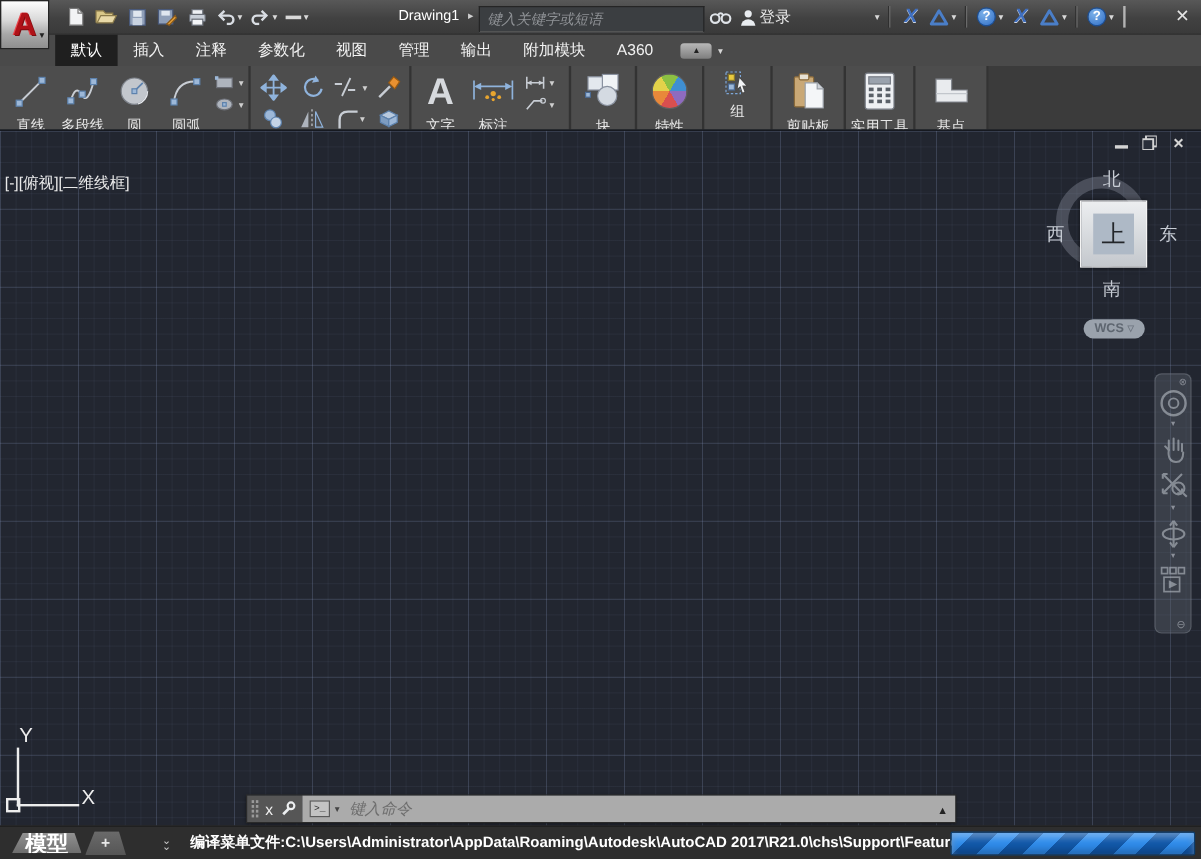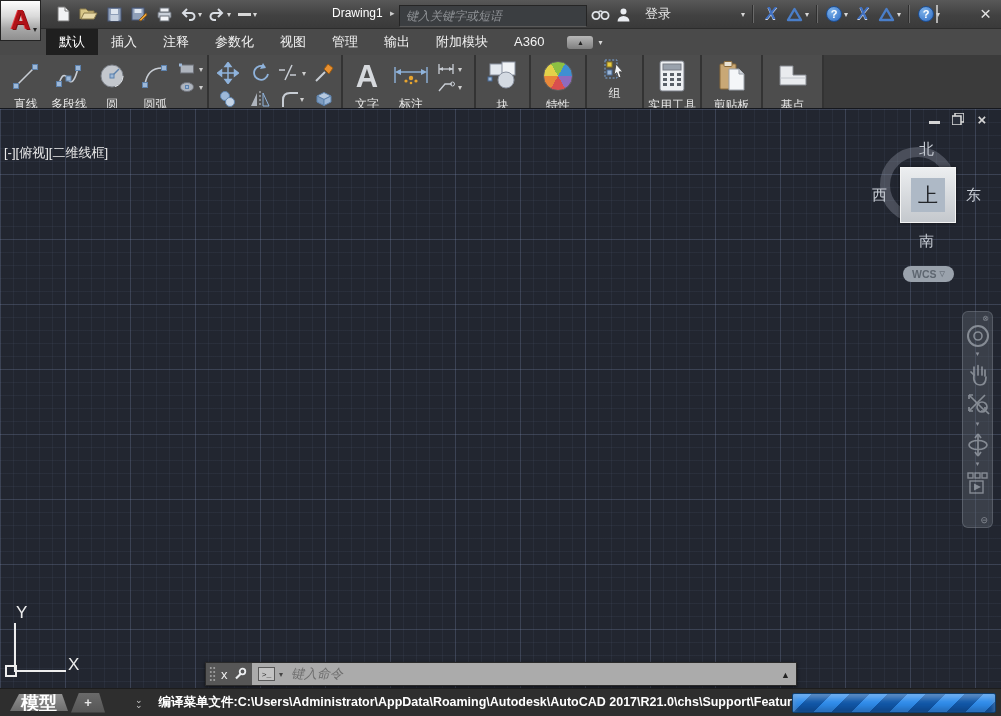--- a/index.html
+++ b/index.html
@@ -20,21 +20,21 @@
   .qat-btn { display:inline-flex; align-items:center; justify-content:center; height:22px; min-width:18px; cursor:pointer; }
   .mini-caret { font-size:8px; color:#d8d8d8; margin-left:2px; }
   .doc-title { position:absolute; left:332px; top:6px; color:#ffffff; font-size:12px; }
   .title-flyout { position:absolute; left:390px; top:8px; color:#cfcfcf; font-size:9px; }
   .search-box { position:absolute; left:399px; top:5px; width:188px; height:19px;
     background:#3b3e41; border:1px solid #252525; border-bottom-color:#5a5a5a;
     color:#9a9a9a; font-style:italic; font-size:12px; padding:10px 6px; outline:none; }
   .search-box::placeholder { color:#8f9296; font-style:italic; }
   .tb-right { position:absolute; left:591px; top:0; height:28px; display:flex; align-items:center; gap:6px; }
   .tb-group-sep { width:1px; height:18px; background:#6a6a6a; box-shadow:-1px 0 0 #2f2f2f; margin:0 2px; }
-  .signin-label { color:#e9e9e9; font-size:13px; margin-left:14px; }
+  .signin-label { color:#e9e9e9; font-size:13px; margin-left:2px; }
   .signin-gap { width:56px; }
   .xlogo { font-weight:bold; font-style:italic; font-size:16px; color:#3f6fc0;
     text-shadow:0 1px 0 #cfd6e2; cursor:pointer; }
   .help-circ { width:16px; height:16px; border-radius:50%; background:radial-gradient(circle at 35% 30%, #7db2ea, #2e6cc4);
     border:1px solid #1d4e92; color:#fff; font-weight:bold; font-size:11px;
     display:inline-flex; align-items:center; justify-content:center; cursor:pointer; }
   .tb-end-sep { position:absolute; left:936px; top:5px; width:2px; height:18px; background:#cfcfcf; opacity:.8; }
   .app-close { position:absolute; right:10px; top:2px; color:#e4e4e4; font-size:19px; cursor:pointer; line-height:24px; }
 
   
@@ -512,20 +512,32 @@
           <svg width="24" height="22">
             <rect x="2" y="1" width="12" height="18" fill="none" stroke="#7da7d9" stroke-dasharray="2,1.6"></rect>
             <rect x="4" y="3" width="5" height="5" fill="#e8c93f" stroke="#8a7a2a"></rect>
             <rect x="4" y="11" width="5" height="5" fill="#9db8d8" stroke="#4a6a94"></rect>
             <path d="M13,5 L20,13 16.2,12.8 18,18 15.6,18.8 13.8,13.6 11,16 Z" fill="#f2f4f6" stroke="#4a4a4a"></path>
           </svg>
         </span>
       <span class="lbl">组</span>
     </div>
 
+    <div class="panel panel-one" style="width:61px;">
+      <span class="ic">
+          <svg width="28" height="32">
+            <rect x="2" y="4" width="16" height="25" rx="1" fill="#c9a876" stroke="#8a6a3a"></rect>
+            <rect x="6" y="1.5" width="8" height="5" rx="1" fill="#e8e2d4" stroke="#8a6a3a"></rect>
+            <path d="M11,9 h10 l5,5 v16 h-15 z" fill="#f4f6f8" stroke="#9aa0a8"></path>
+            <path d="M21,9 v5 h5" fill="#d0d4da" stroke="#9aa0a8"></path>
+          </svg>
+        </span>
+      <span class="lbl">剪贴板</span>
+    </div>
+
     <div class="panel panel-one" style="width:58px;">
       <span class="ic">
           <svg width="26" height="32">
             <rect x="1" y="1" width="24" height="30" rx="2" fill="#eef0f3" stroke="#787d86"></rect>
             <rect x="4" y="4" width="18" height="6" fill="#9aa2ad" stroke="#787d86"></rect>
             <g fill="#5a6068">
               <rect x="4" y="13" width="4" height="3"></rect>
               <rect x="11" y="13" width="4" height="3"></rect>
               <rect x="18" y="13" width="4" height="3"></rect>
               <rect x="4" y="18" width="4" height="3"></rect>
@@ -535,32 +547,20 @@
               <rect x="11" y="23" width="4" height="3"></rect>
               <rect x="18" y="23" width="4" height="3"></rect>
             </g>
           </svg>
         </span>
       <span class="lbl">实用工具</span>
     </div>
 
     <div class="panel panel-one" style="width:61px;">
       <span class="ic">
-          <svg width="28" height="32">
-            <rect x="2" y="4" width="16" height="25" rx="1" fill="#c9a876" stroke="#8a6a3a"></rect>
-            <rect x="6" y="1.5" width="8" height="5" rx="1" fill="#e8e2d4" stroke="#8a6a3a"></rect>
-            <path d="M11,9 h10 l5,5 v16 h-15 z" fill="#f4f6f8" stroke="#9aa0a8"></path>
-            <path d="M21,9 v5 h5" fill="#d0d4da" stroke="#9aa0a8"></path>
-          </svg>
-        </span>
-      <span class="lbl">剪贴板</span>
-    </div>
-
-    <div class="panel panel-one" style="width:61px;">
-      <span class="ic">
           <svg width="34" height="26">
             <path d="M4,3 h13 v9 h13 v10 H4 Z" fill="#e9ebee" stroke="#84888f"></path>
             <path d="M4,15 h26" stroke="#c2c6cc"></path>
           </svg>
         </span>
       <span class="lbl">基点</span>
     </div>
 
     <div class="ribbon-empty"></div>
   </div>

